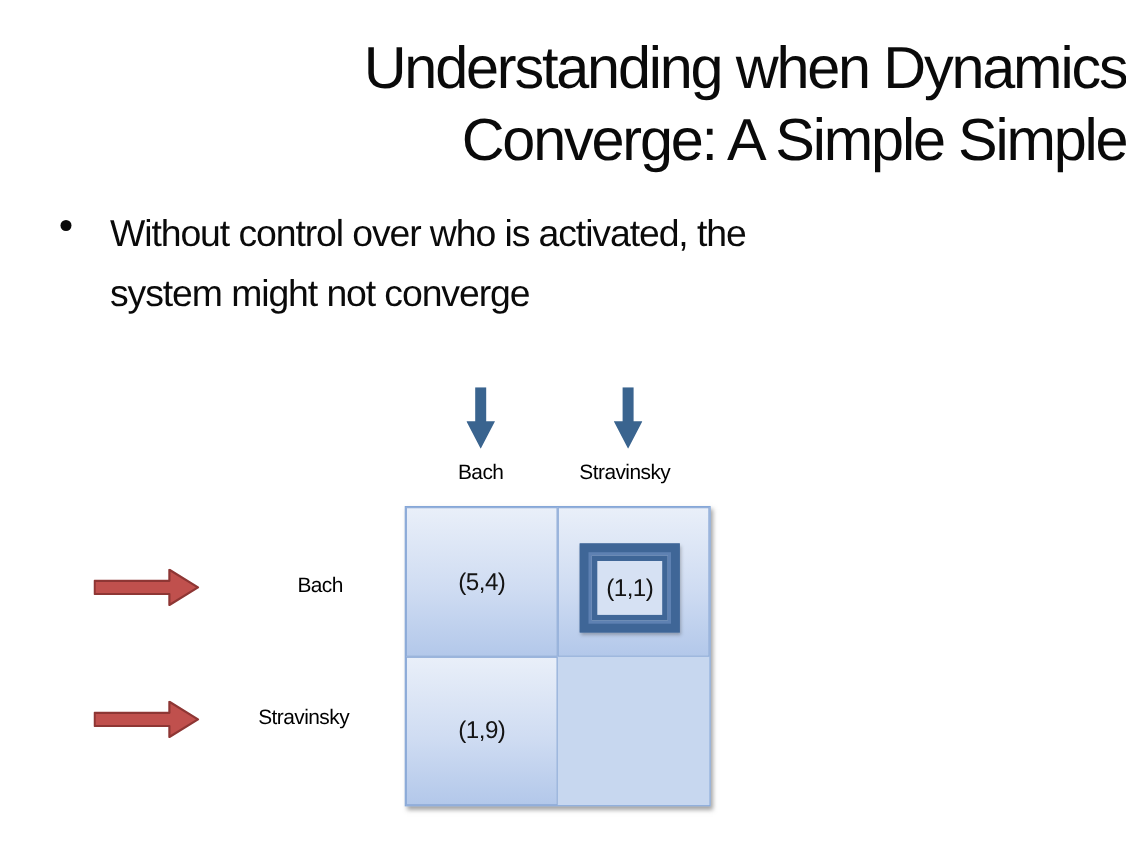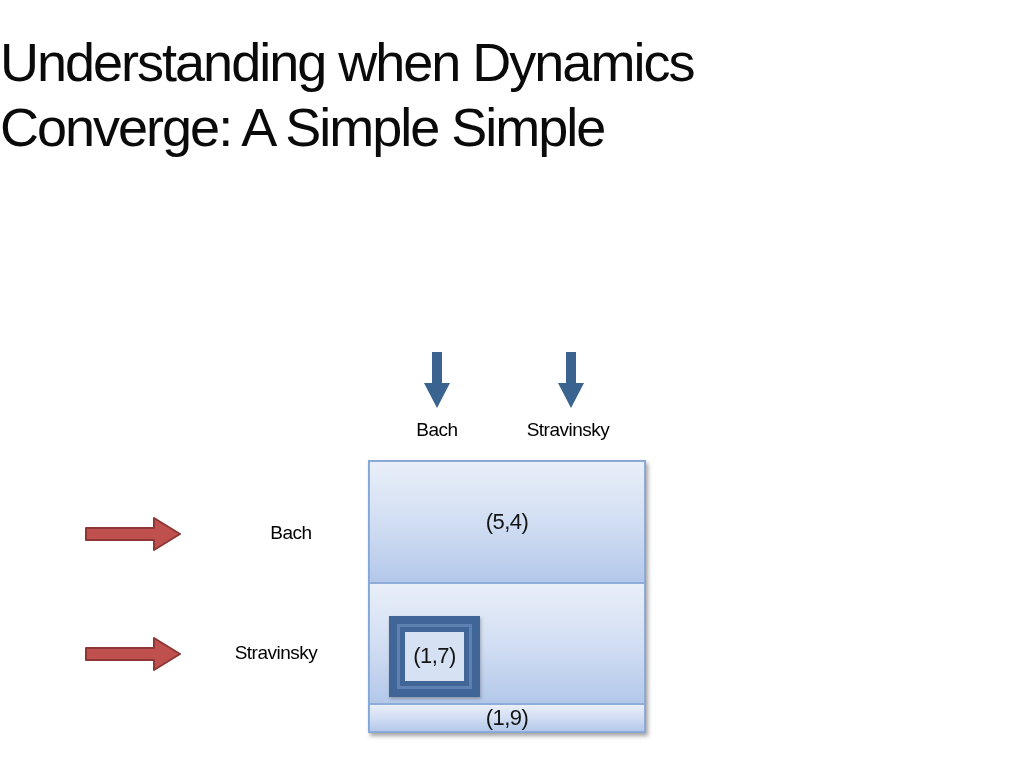--- a/index.html
+++ b/index.html
@@ -3,21 +3,21 @@
 <meta charset="utf-8">
 <style>
   html,body{margin:0;padding:0;background:#ffffff;}
   .slide{
     position:relative;width:1024px;height:768px;background:#ffffff;
     font-family:"Liberation Sans",sans-serif;overflow:hidden;color:#0a0a0a;
   }
   
   .title{
     position:absolute;top:30px;left:0;width:1024px;
-    text-align:left;font-size:54px;line-height:65px;letter-spacing:-2px;
+    text-align:right;font-size:54px;line-height:65px;letter-spacing:-2px;
     font-weight:400;color:#0a0a0a;
   }
   .title div{white-space:nowrap;}
   
   .bullet-row{position:absolute;top:186px;left:55px;width:880px;}
   .bullet-marker{
     position:absolute;left:0px;top:14px;width:10px;height:10px;border-radius:50%;
     background:#0a0a0a;
   }
   .bullet-text{
@@ -36,21 +36,21 @@
   .row-label{position:absolute;font-size:19px;letter-spacing:-0.5px;text-align:center;color:#000;}
   .row-label.r1{left:231px;top:522px;width:120px;}
   .row-label.r2{left:216px;top:642px;width:120px;}
   
   .right-arrow{position:absolute;left:85px;width:97px;height:34px;}
   .right-arrow.r1{top:517px;}
   .right-arrow.r2{top:637px;}
   
   .matrix{
     position:absolute;left:368px;top:460px;width:276px;height:271px;
-    display:grid;grid-template-columns:1fr;grid-template-rows:1fr 1fr;
+    display:grid;grid-template-columns:1fr 1fr;grid-template-rows:1fr 1fr;
     border:1px solid #85a7d8;
     box-shadow:2px 3px 4px rgba(90,90,90,0.55);
     background:#c7d7ef;
   }
   .cell{
     position:relative;
     background:linear-gradient(180deg,#e9eff9 0%,#cfdcf2 55%,#b3c8ea 100%);
     border:1px solid #8facd8;
     display:flex;align-items:center;justify-content:center;
   }
@@ -75,20 +75,27 @@
 </head>
 <body>
 
 <div class="slide">
 
   <div class="title">
     <div>Understanding when Dynamics</div>
     <div>Converge: A Simple Simple</div>
   </div>
 
+  <div class="bullet-row">
+    <span class="bullet-marker"></span>
+    <div class="bullet-text">
+      <div>Without control over who is activated, the</div>
+      <div>system might not converge</div>
+    </div>
+  </div>
 
   <svg class="down-arrow a1" viewBox="0 0 26 56" xmlns="http://www.w3.org/2000/svg">
     <polygon points="8,0 18,0 18,31 26,31 13,56 0,31 8,31" fill="#3a648f"></polygon>
   </svg>
   <svg class="down-arrow a2" viewBox="0 0 26 56" xmlns="http://www.w3.org/2000/svg">
     <polygon points="8,0 18,0 18,31 26,31 13,56 0,31 8,31" fill="#3a648f"></polygon>
   </svg>
 
   <div class="col-label c1">Bach</div>
   <div class="col-label c2">Stravinsky</div>
@@ -105,21 +112,21 @@
 
   <div class="matrix">
 
     <div class="cell">
       <span class="cell-value">(5,4)</span>
     </div>
 
     <div class="cell cell-tr">
       <div class="hl-box">
         <div class="hl-inner">
-          <span class="cell-value">(1,7)</span>
+          <span class="cell-value">(1,1)</span>
         </div>
       </div>
     </div>
 
 
     <div class="cell">
       <span class="cell-value">(1,9)</span>
     </div>
 
   </div>

